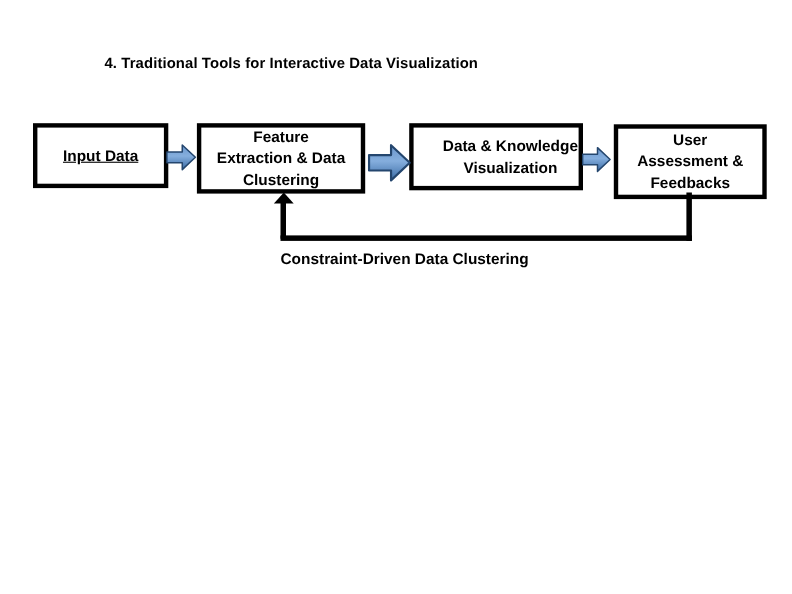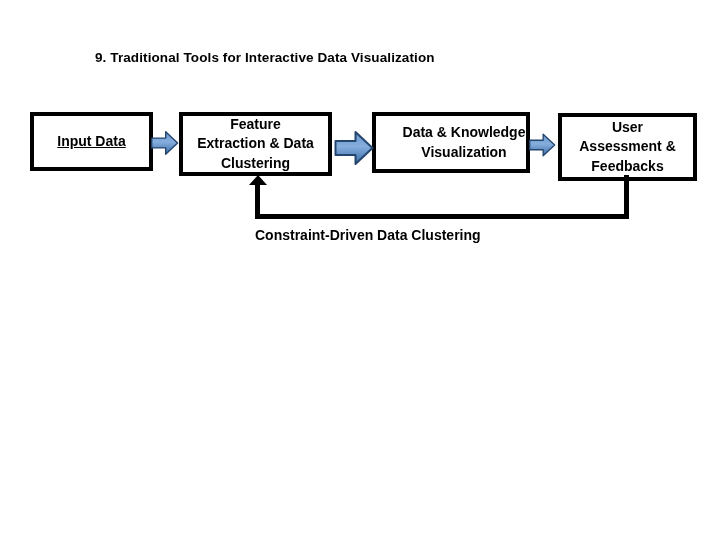--- a/index.html
+++ b/index.html
@@ -74,21 +74,21 @@
   <svg class="svg-defs" aria-hidden="true">
     <defs>
       <linearGradient id="arrowGrad" x1="0" y1="0" x2="0" y2="1">
         <stop offset="0" stop-color="#6b97cd"></stop>
         <stop offset="0.45" stop-color="#85aedd"></stop>
         <stop offset="1" stop-color="#3a6ba5"></stop>
       </linearGradient>
     </defs>
   </svg>
 
-  <div class="slide-title">9. Traditional Tools for Interactive Data Visualization</div>
+  <div class="slide-title">4. Traditional Tools for Interactive Data Visualization</div>
 
   <div class="flow-box box-input">Input Data</div>
 
   <div class="flow-box box-feature">Feature
 Extraction &amp; Data
 Clustering</div>
 
   <div class="flow-box box-visual">Data &amp; Knowledge
 Visualization</div>
 

